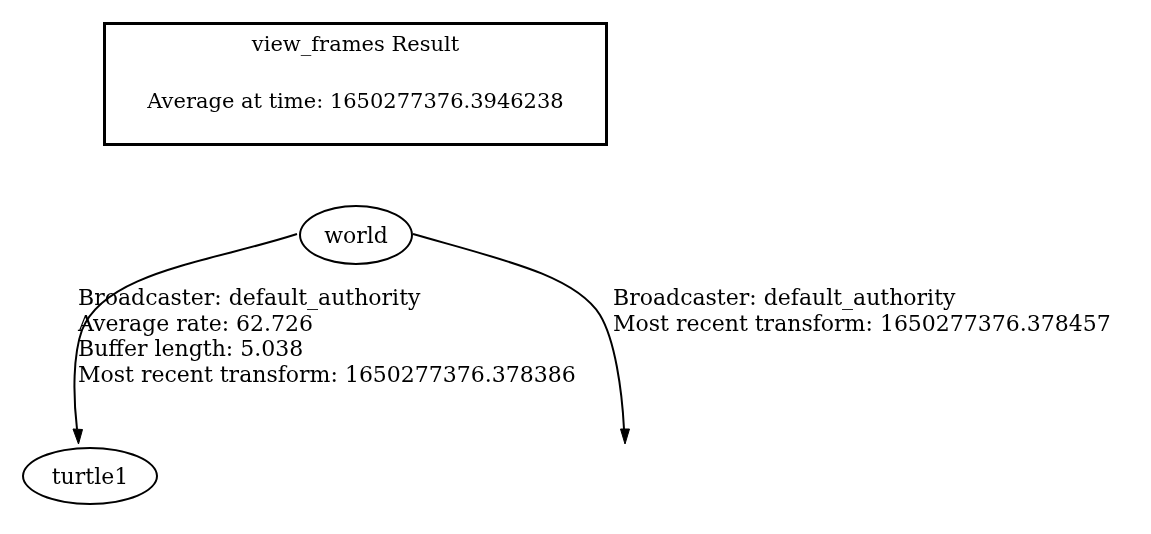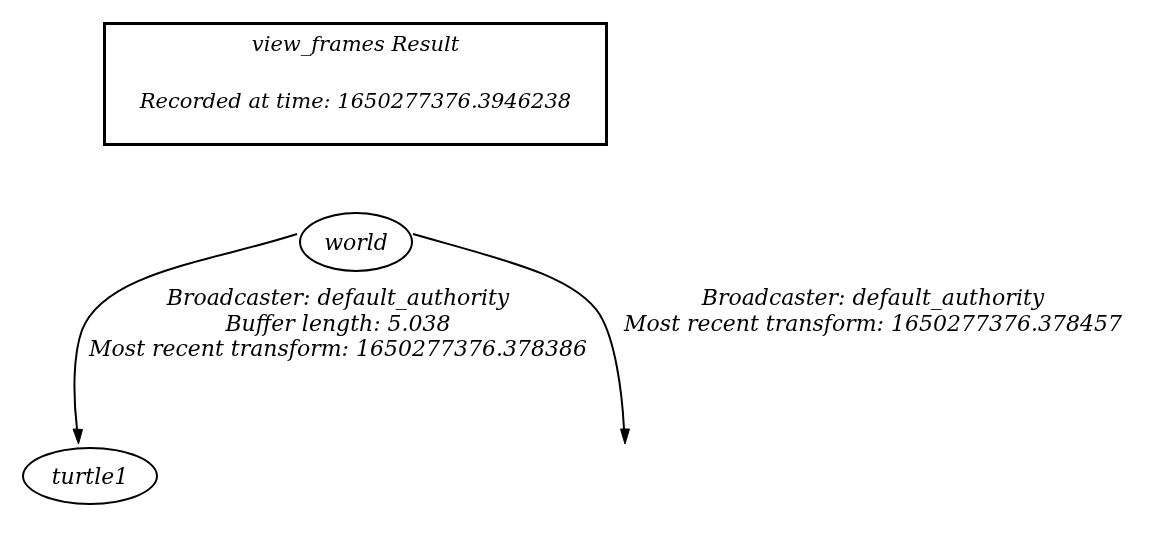--- a/index.html
+++ b/index.html
@@ -8,21 +8,20 @@
     background: #ffffff;
   }
   .canvas {
     position: relative;
     width: 1151px;
     height: 534px;
     background: #ffffff;
     font-family: "DejaVu Serif", "Liberation Serif", serif;
     color: #000000;
     overflow: hidden;
-    font-style: italic;
   }
   .edges-layer {
     position: absolute;
     left: 0; top: 0;
     width: 1151px;
     height: 534px;
   }
   .result-box {
     position: absolute;
     left: 103px;
@@ -49,28 +48,27 @@
     border: 2px solid #000000;
     border-radius: 50%;
     background: #ffffff;
     display: flex;
     align-items: center;
     justify-content: center;
     box-sizing: border-box;
     font-size: 22px;
     white-space: nowrap;
   }
-  .node-world   { left: 299px; top: 212px; width: 114px; height: 60px; }
+  .node-world   { left: 299px; top: 205px; width: 114px; height: 60px; }
   .node-turtle1 { left: 22px;  top: 447px; width: 136px; height: 58px; text-align: center; }
   .node-turtle2 { left: 555px; top: 446px; width: 137px; height: 57px; }
   .edge-label {
     position: absolute;
     width: 520px;
     top: 285px;
-    text-align: center;
     font-size: 22px;
     line-height: 25.5px;
     white-space: nowrap;
   }
   .edge-label-left  { left: 78px; }
   .edge-label-right { left: 613px; }
 </style>
 </head>
 <body>
 
@@ -78,32 +76,33 @@
 
   <svg class="edges-layer" viewBox="0 0 1151 534" xmlns="http://www.w3.org/2000/svg">
     <path d="M 297 234 C 210 262, 105 272, 82 330 C 73 355, 73 395, 77 429" fill="none" stroke="#000000" stroke-width="2"></path>
     <polygon points="73,429 82.5,429.5 78.5,444" fill="#000000" stroke="#000000"></polygon>
     <path d="M 413 234 C 500 259, 575 275, 600 315 C 615 340, 622 390, 624 429" fill="none" stroke="#000000" stroke-width="2"></path>
     <polygon points="620.5,429 629.5,429 625,444" fill="#000000" stroke="#000000"></polygon>
   </svg>
 
   <div class="result-box">
     <div class="box-line box-title">view_frames Result</div>
-    <div class="box-line box-recorded">Recorded at time: 1650277376.3946238</div>
+    <div class="box-line box-recorded">Average at time: 1650277376.3946238</div>
   </div>
 
   <div class="node node-world">
     <span>world</span>
   </div>
   <div class="node node-turtle1">
     <span>turtle1</span>
   </div>
 
   <div class="edge-label edge-label-left">
     <div>Broadcaster: default_authority</div>
+    <div>Average rate: 62.726</div>
     <div>Buffer length: 5.038</div>
     <div>Most recent transform: 1650277376.378386</div>
   </div>
 
   <div class="edge-label edge-label-right">
     <div>Broadcaster: default_authority</div>
     <div>Most recent transform: 1650277376.378457</div>
   </div>
 
 </div>

